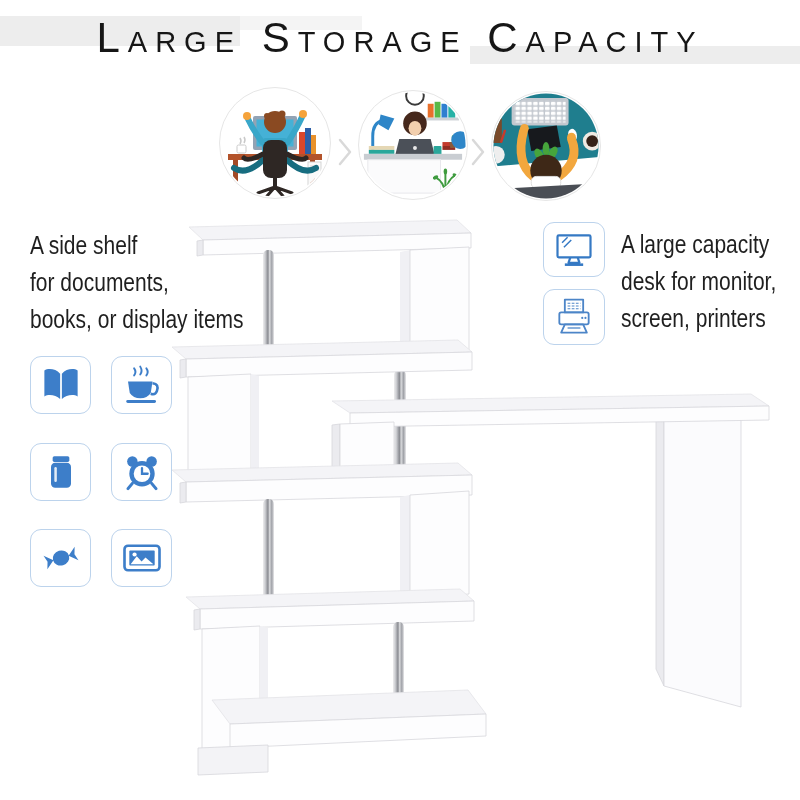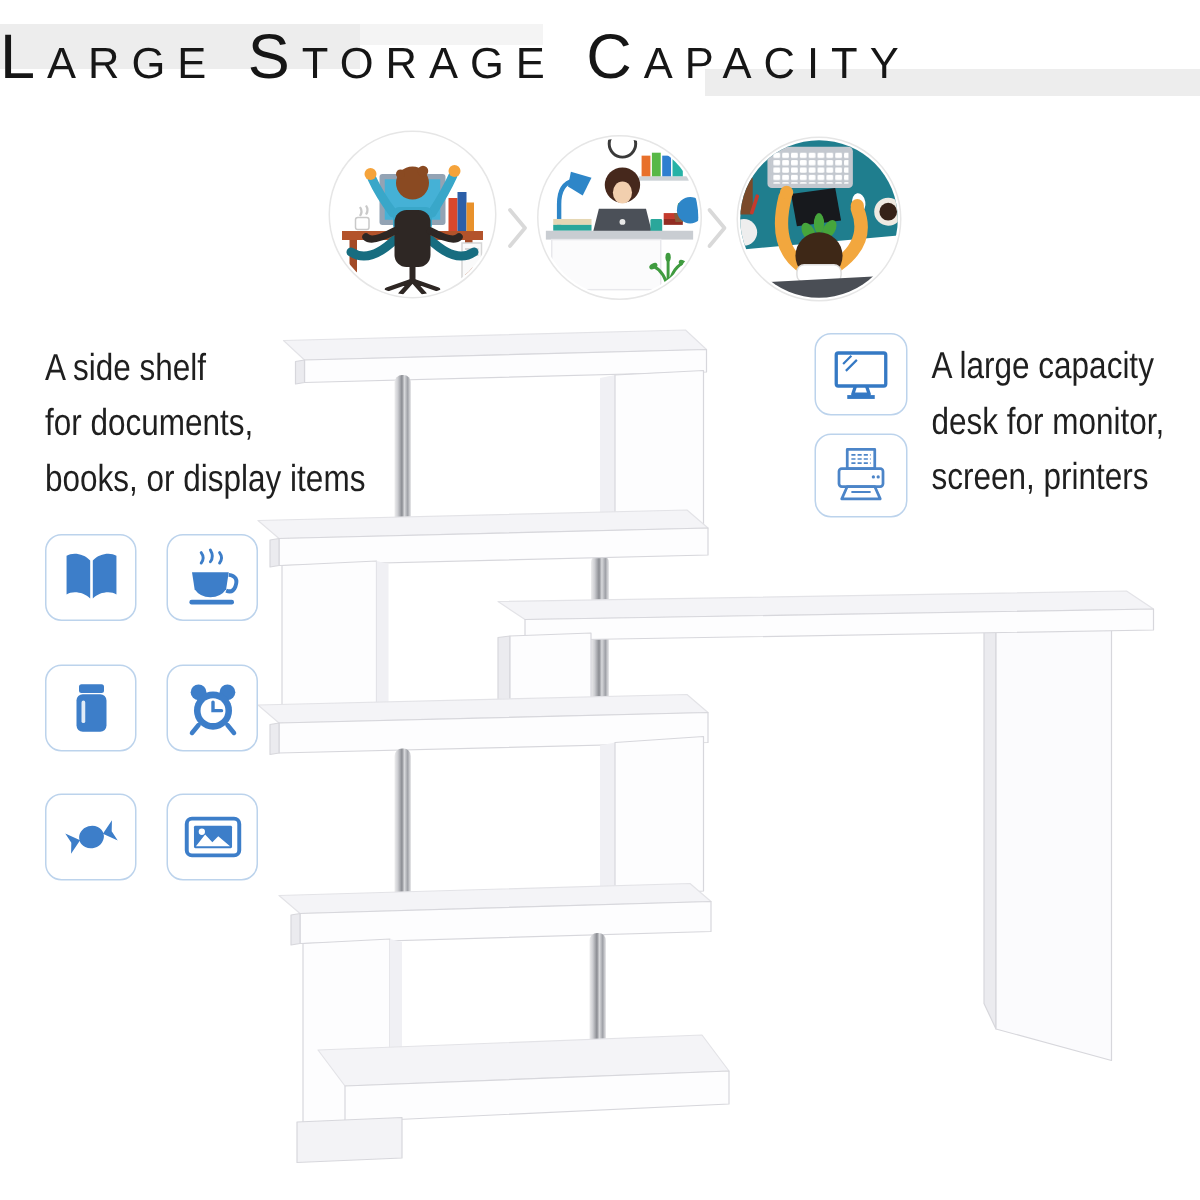--- a/index.html
+++ b/index.html
@@ -3,21 +3,21 @@
 <meta charset="utf-8">
 <style>
   html,body{margin:0;padding:0;background:#ffffff;}
   .page{position:relative;width:800px;height:800px;background:#fff;overflow:hidden;
         font-family:"Liberation Sans","DejaVu Sans",sans-serif;color:#1f1f1f;}
   
   .hl{position:absolute;}
   .hl.bar1{left:0;top:16px;width:240px;height:30px;background:#ededed;}
   .hl.bar1b{left:240px;top:16px;width:122px;height:14px;background:#f4f4f4;}
   .hl.bar2{left:470px;top:46px;width:330px;height:18px;background:#ededed;}
-  .title{position:absolute;left:0;right:0;top:14px;text-align:left;
+  .title{position:absolute;left:0;right:0;top:14px;text-align:center;
          font-size:42px;font-weight:400;color:#161616;
          font-variant:small-caps;letter-spacing:8px;white-space:nowrap;}
   
   .circle{position:absolute;border-radius:50%;background:#fff;border:1.5px solid #e6e6e6;overflow:hidden;}
   .circle svg{display:block;width:100%;height:100%;}
   .c1{left:219px;top:87px;width:110px;height:110px;}
   .c2{left:358px;top:90px;width:108px;height:108px;}
   .c3{left:491px;top:91px;width:108px;height:108px;}
   .chev{position:absolute;width:16px;height:30px;}
   .chev svg{display:block;}

